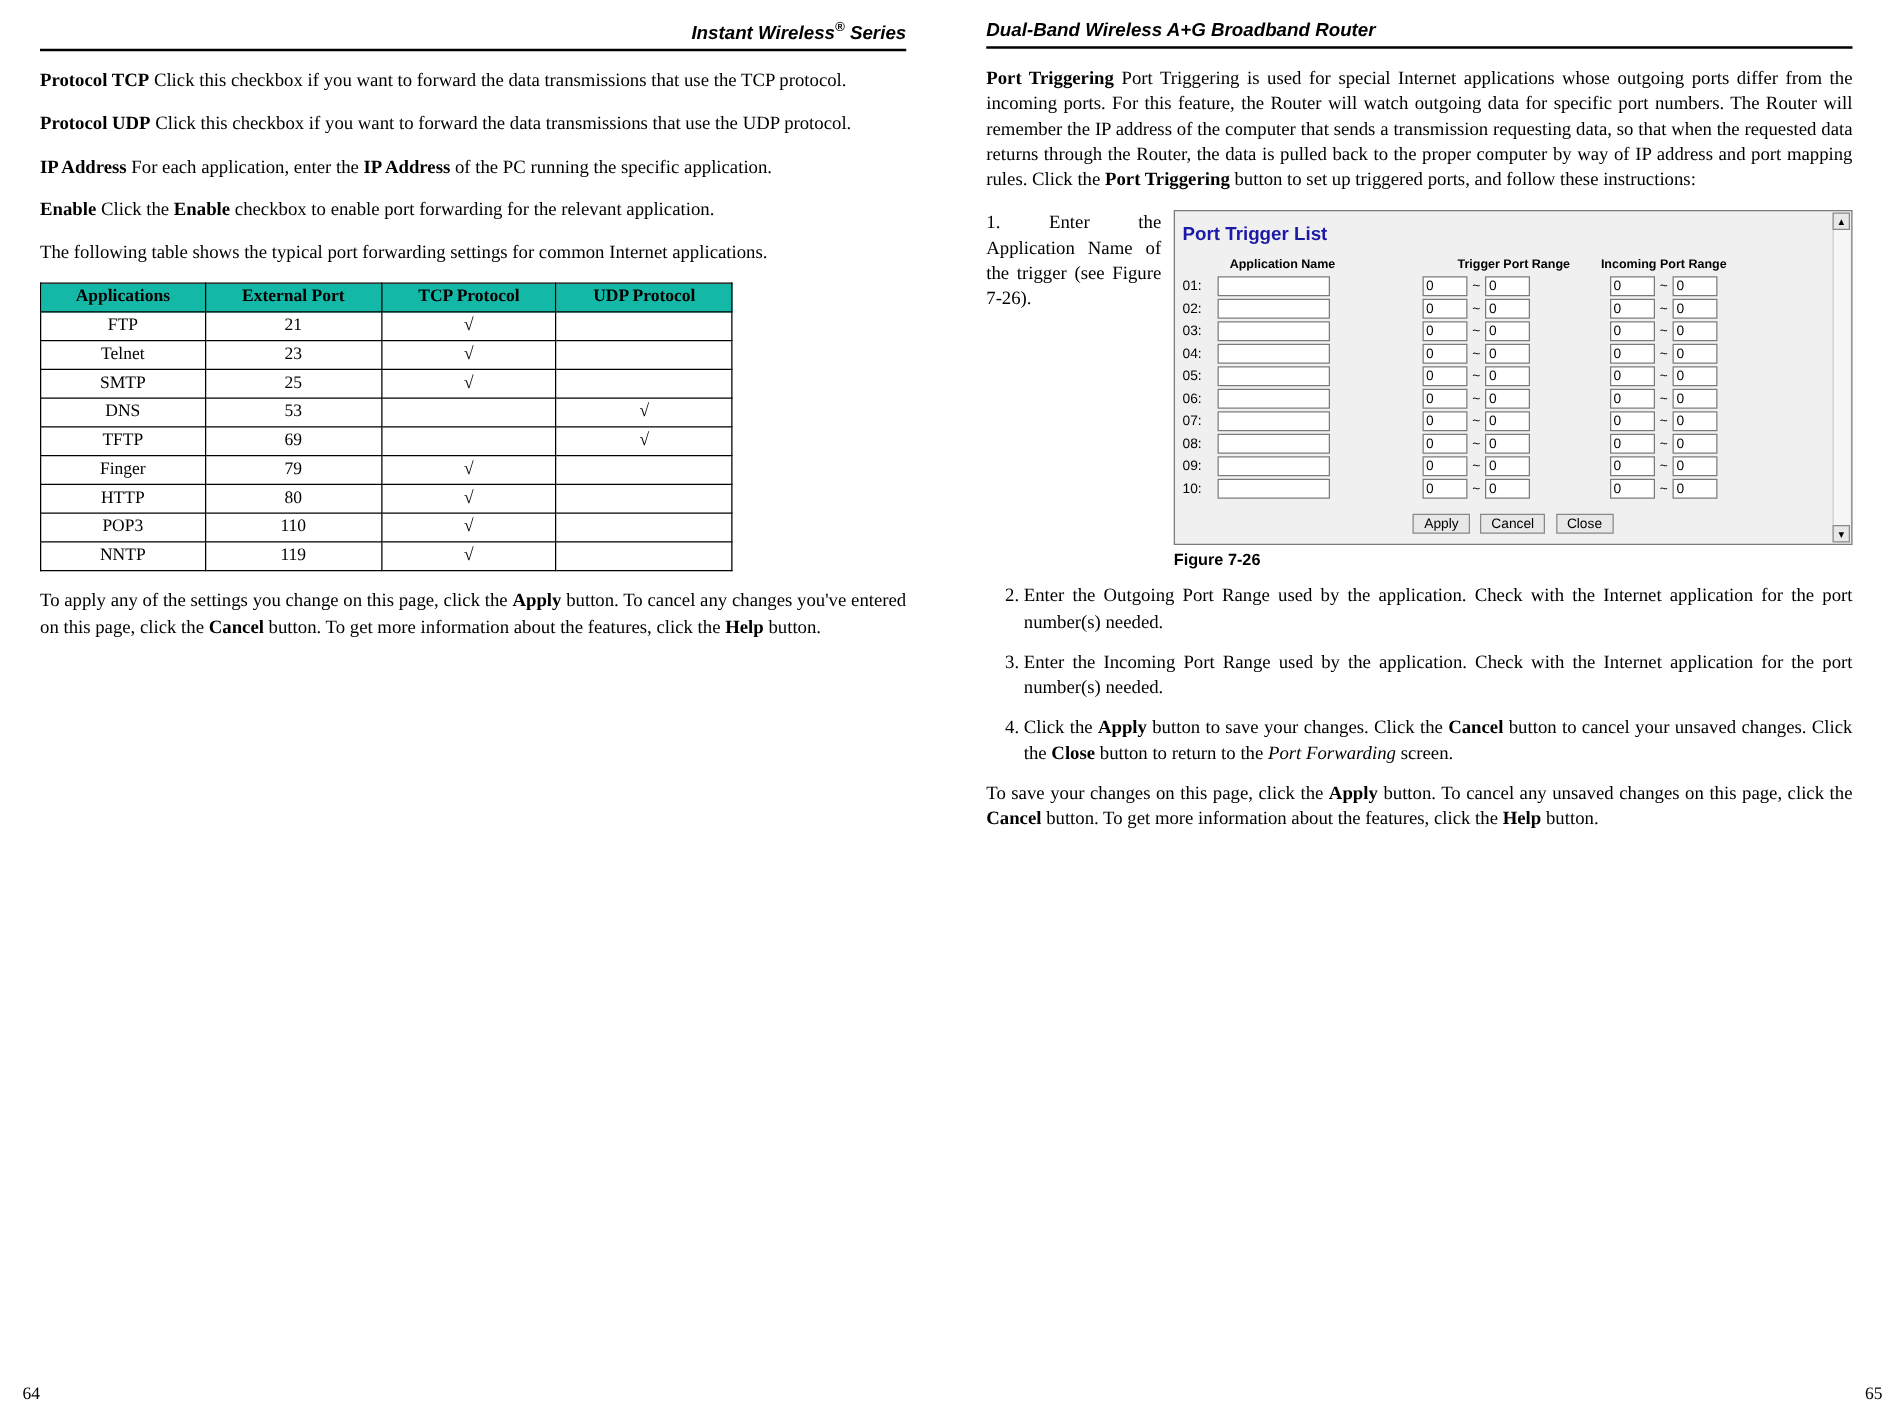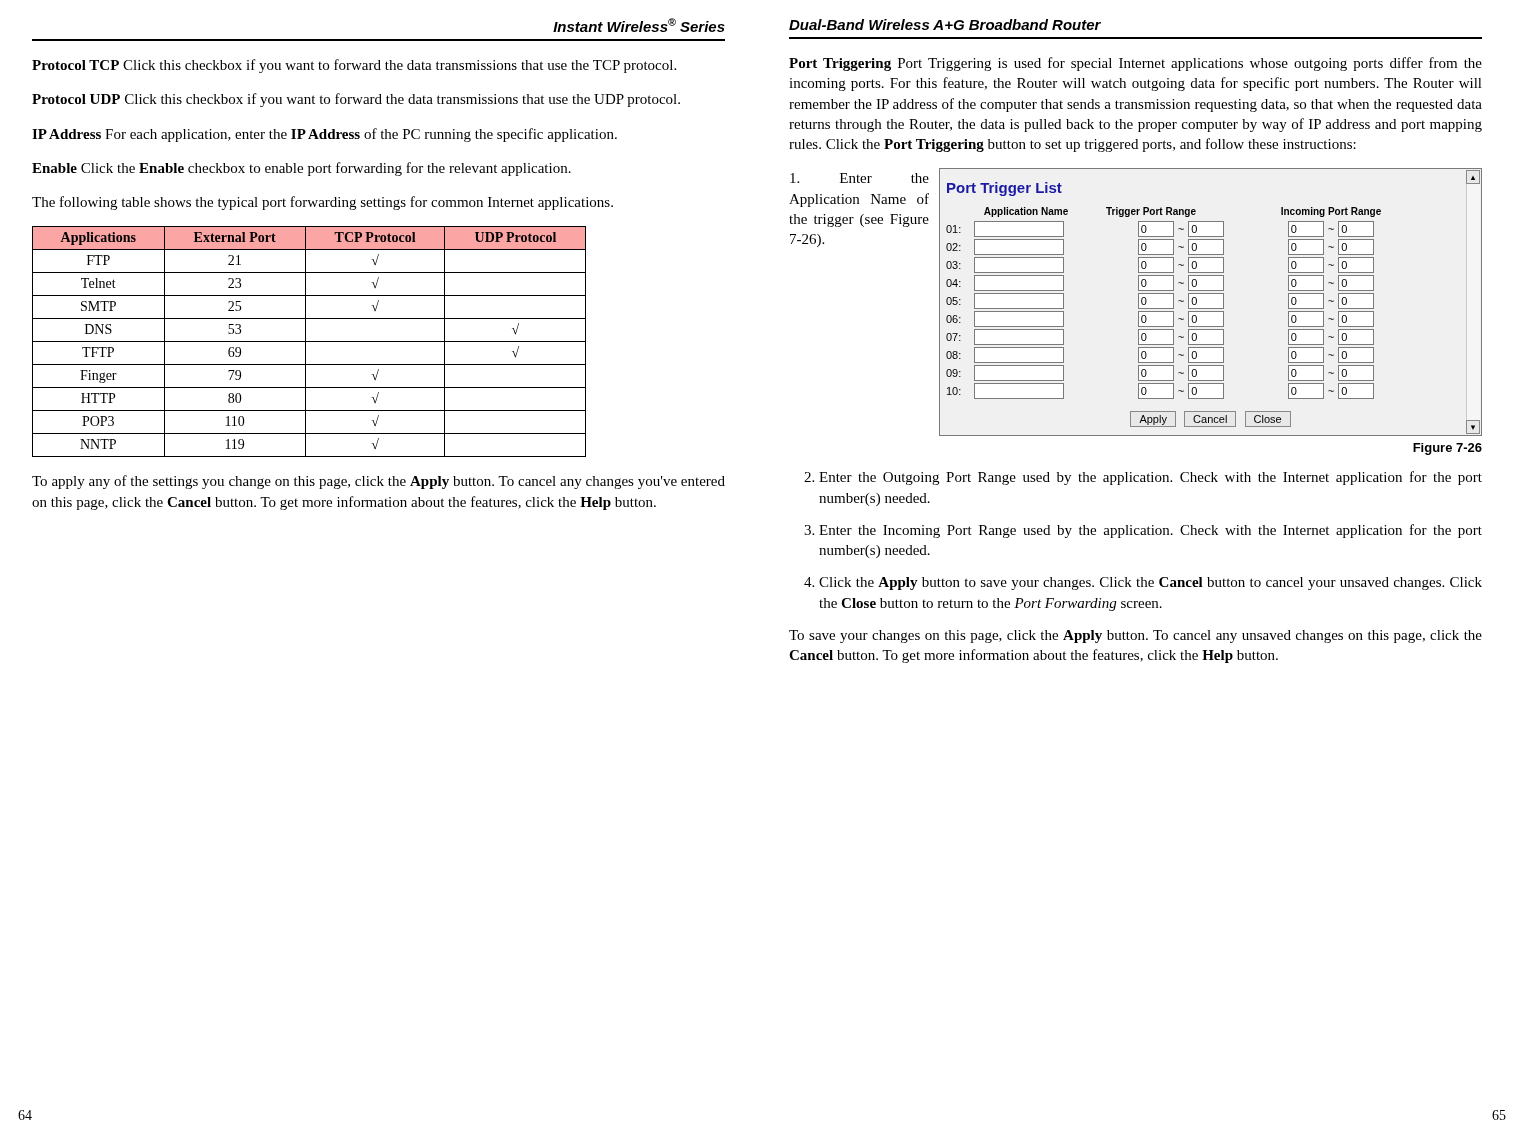--- a/index.html
+++ b/index.html
@@ -40,21 +40,21 @@
       width: 80%;
       margin: 6px 0 14px 0;
     }
     table.apps th, table.apps td {
       border: 1px solid #000;
       padding: 3px 6px;
       text-align: center;
       font-size: 14px;
     }
     table.apps th {
-      background: #fca5a5;
+      background: #14b8a6;
       font-weight: bold;
     }
     .page-number {
       position: absolute;
       bottom: 8px;
       font-size: 14px;
     }
     .left .page-number { left: 18px; }
     .right .page-number { right: 8px; }
 
@@ -92,38 +92,38 @@
     .scroll-down { bottom: 1px; }
     .fig-title {
       text-align: left;
       color: #1a1aa6;
       font-weight: bold;
       font-size: 15px;
       margin-bottom: 10px;
     }
     .ptlist-header { display: flex; font-size: 10px; font-weight: bold; margin-bottom: 4px; }
     .ptlist-header .c1 { width: 160px; text-align: center; }
-    .ptlist-header .c2 { width: 150px; text-align: left; }
+    .ptlist-header .c2 { width: 150px; text-align: right; }
     .ptlist-header .c3 { width: 150px; text-align: center; }
     .pt-row { display: flex; align-items: center; margin-bottom: 2px; font-size: 11px; }
     .pt-row .num { width: 28px; font-weight: normal; }
     .pt-row .appname { width: 132px; }
     .pt-row .appname input { width: 90px; height: 16px; font-size: 11px; border: 1px solid #7a7a7a; }
     .pt-row .range { width: 150px; display: flex; align-items: center; gap: 4px; justify-content: center; }
     .pt-row .range input { width: 36px; height: 16px; font-size: 11px; border: 1px solid #7a7a7a; padding-left:2px; }
     .fig-buttons { text-align: center; margin-top: 10px; }
     .fig-buttons button {
       font-size: 11px;
       padding: 1px 8px;
       background: #e8e8e8;
       border: 1px solid #888;
       margin: 0 2px;
     }
     .fig-caption {
-      text-align: right;
+      text-align: left;
       font-family: Arial, sans-serif;
       font-weight: bold;
       font-size: 13px;
       margin-top: 4px;
     }
     ol.steps { list-style: decimal; padding-left: 30px; }
     ol.steps li { margin-bottom: 12px; line-height: 1.35; text-align: justify; }
   </style>
 </head>
 <body>

